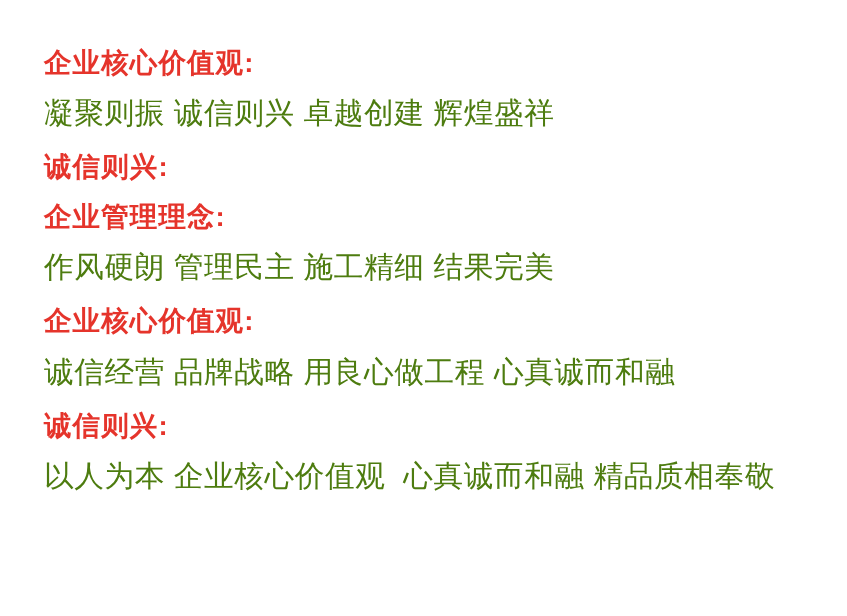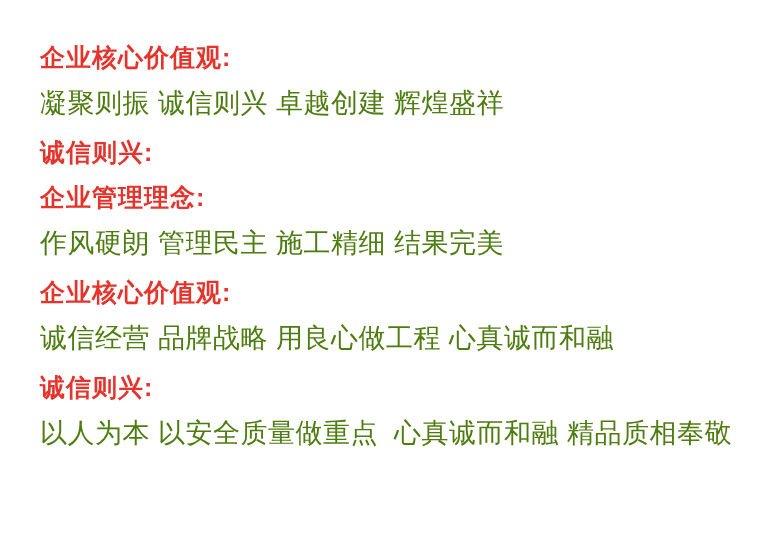--- a/index.html
+++ b/index.html
@@ -61,16 +61,16 @@
     <p class="section-body">作风硬朗 管理民主 施工精细 结果完美</p>
   </div>
 
   <div class="section">
     <h2 class="section-heading">企业核心价值观:</h2>
     <p class="section-body">诚信经营 品牌战略 用良心做工程 心真诚而和融</p>
   </div>
 
   <div class="section">
     <h2 class="section-heading">诚信则兴:</h2>
-    <p class="section-body">以人为本 以安全质量做重点  心真诚而和融 精品质相奉敬</p>
+    <p class="section-body">以人为本 企业核心价值观  心真诚而和融 精品质相奉敬</p>
   </div>
 
 </div>
 
 </body></html>

